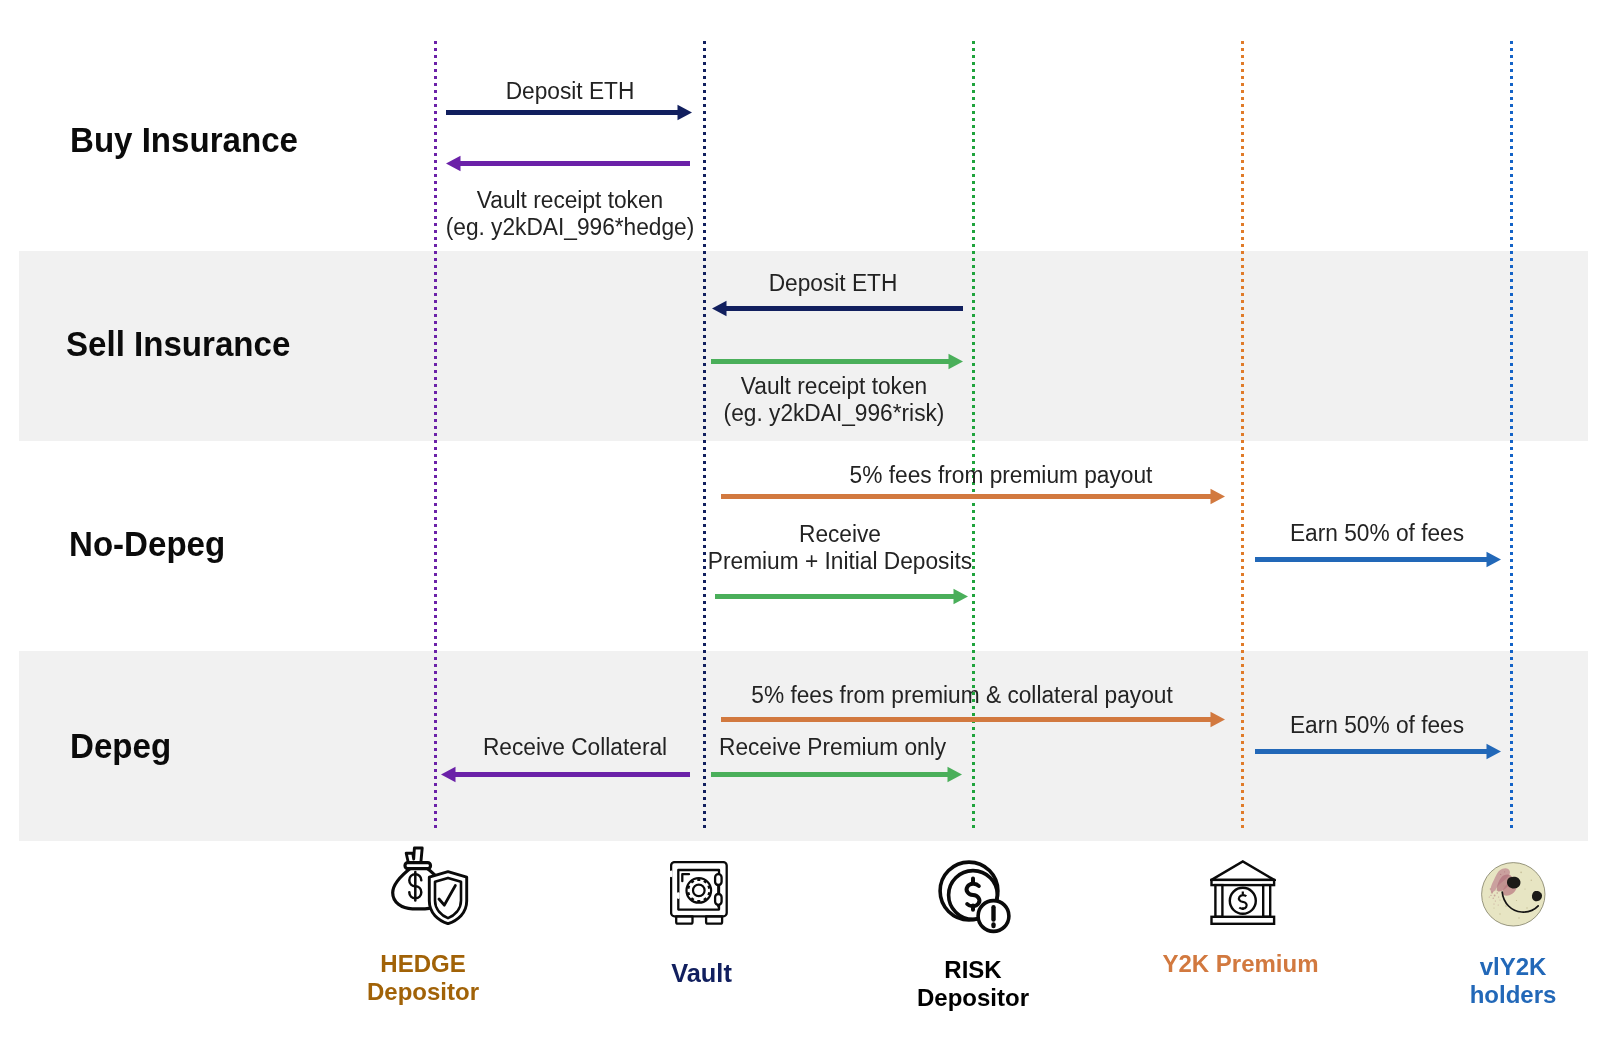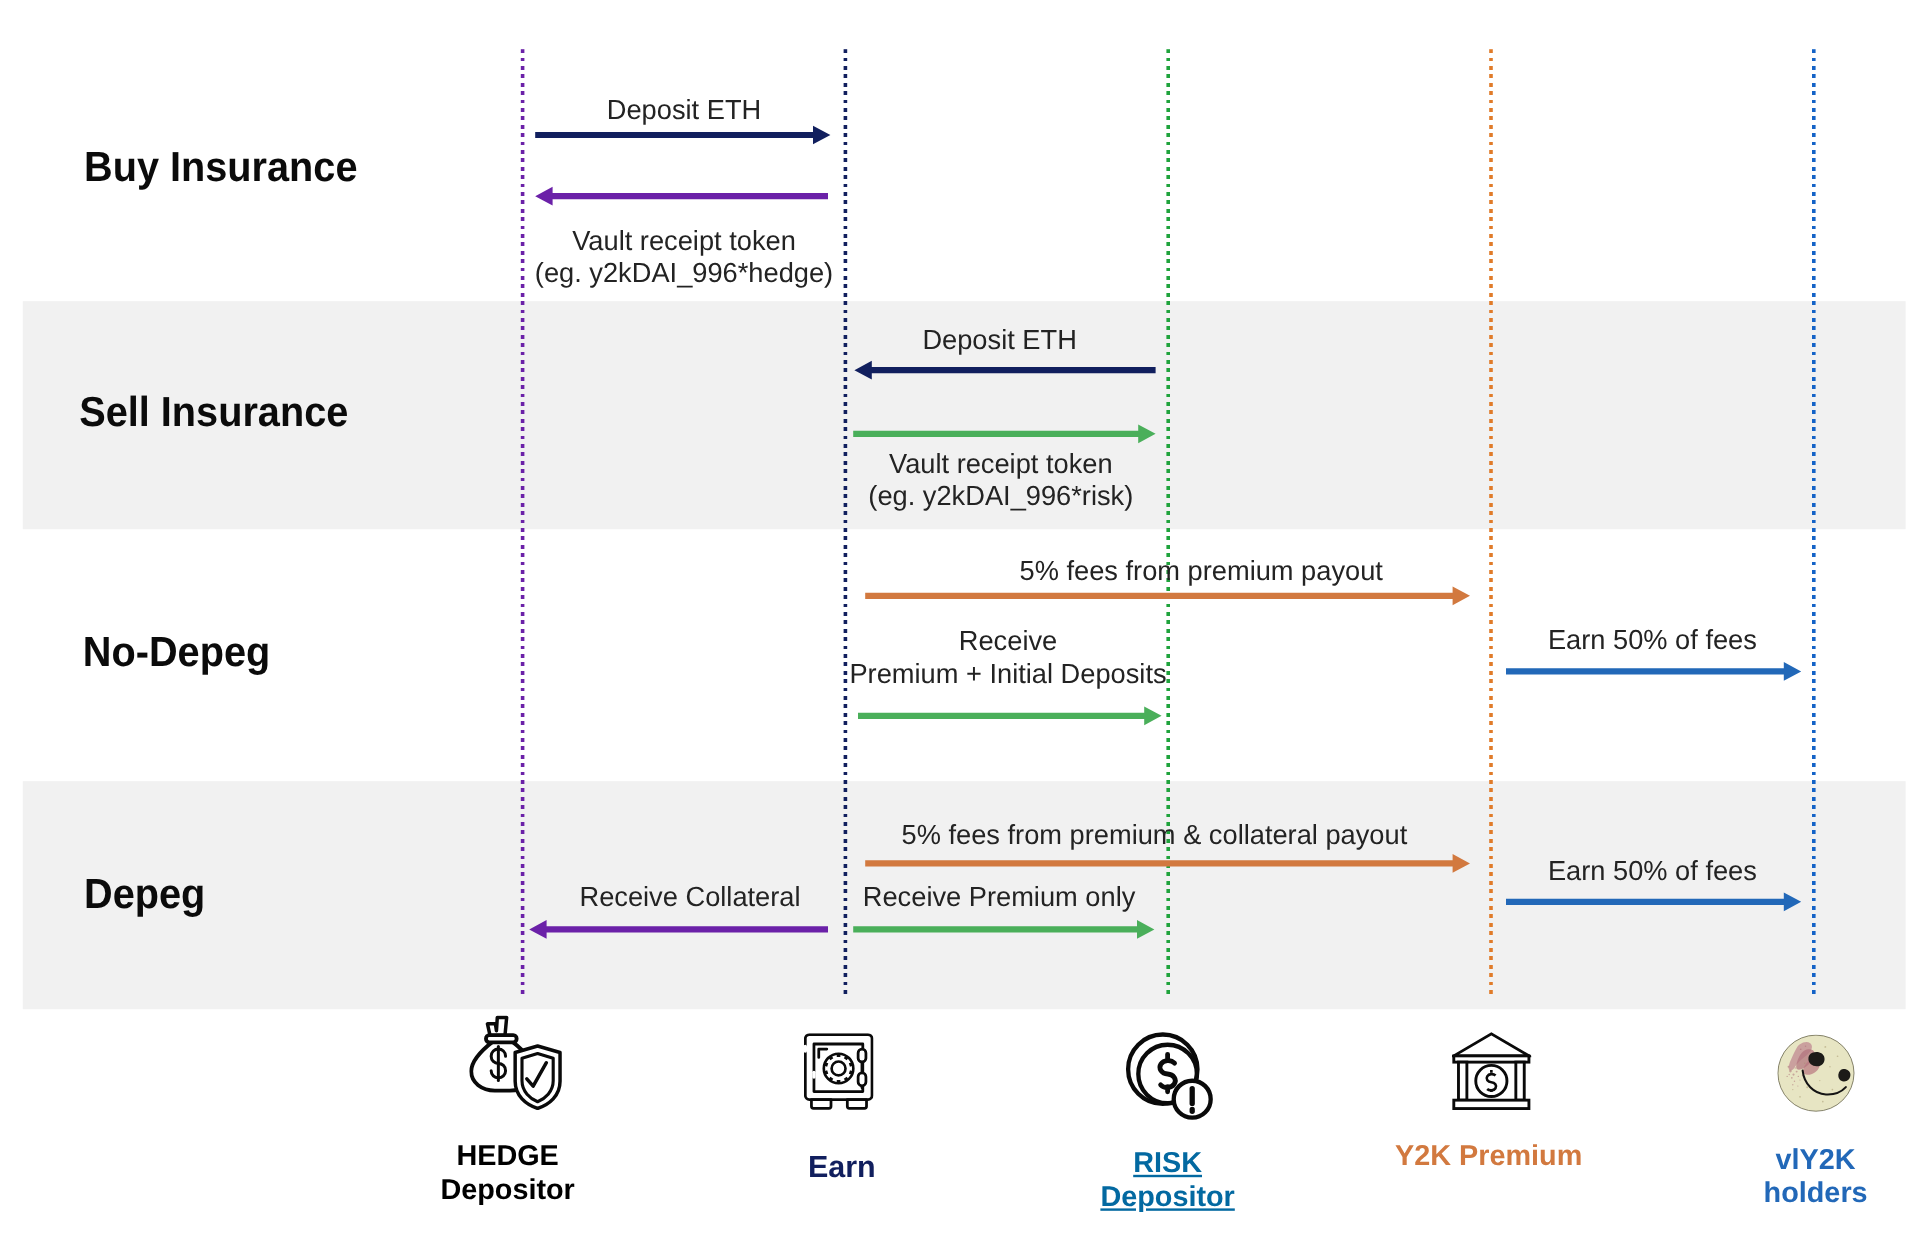--- a/index.html
+++ b/index.html
@@ -137,21 +137,21 @@
       <path fill="#fff" stroke-width="2.9" d="M38.3 31.1 L57.0 25.7 L75.7 31.1 v24.0 c0 12.1 -9.0 19.5 -18.7 22.6
                c-9.7 -3.1 -18.7 -10.5 -18.7 -22.6 z"></path>
 
       <path fill="none" stroke-width="2.6" d="M44.0 35.8 L57.0 31.9 L70.0 35.8 v18.8 c0 9.1 -6.8 14.9 -13.0 17.5
                c-6.2 -2.6 -13.0 -8.4 -13.0 -17.5 z"></path>
 
       <path fill="none" stroke-width="2.9" d="M48.0 53.0 l5.3 6.1 l11.0 -19.5"></path>
     </g>
   </svg>
   <div class="actor" style="left:313px;top:949.5px;">
-    <div class="actorlabel" style="color:#000000;">HEDGE
+    <div class="actorlabel" style="color:#a16207;">HEDGE
 Depositor</div>
   </div>
 
   <svg style="position:absolute;left:670px;top:861px;" width="58" height="64" viewBox="0 0 58 64">
     <g fill="none" stroke="#0a0a0a" stroke-width="2.3" stroke-linejoin="round" stroke-linecap="round">
 
       <path fill="#fff" d="M6.2 53.2 h16.3 v7.7 a1.7 1.7 0 0 1 -1.7 1.7 h-12.9 a1.7 1.7 0 0 1 -1.7 -1.7 z"></path>
       <path fill="#fff" d="M36.1 53.2 h16.0 v7.7 a1.7 1.7 0 0 1 -1.7 1.7 h-12.6 a1.7 1.7 0 0 1 -1.7 -1.7 z"></path>
 
       <rect fill="#fff" x="1.1" y="1.1" width="55.6" height="54.2" rx="3.4"></rect>
@@ -173,40 +173,40 @@
       <circle fill="#fff" cx="28.8" cy="29.4" r="5.8" stroke-width="2.2"></circle>
 
       <path d="M48.3 13.5 v32.0"></path>
       <rect fill="#fff" x="45.1" y="13.2" width="6.5" height="10.8" rx="3.2"></rect>
       <rect fill="#fff" x="45.1" y="33.0" width="6.5" height="10.8" rx="3.2"></rect>
 
       <path d="M6.2 55.3 h16.3 M36.1 55.3 h16.0"></path>
     </g>
   </svg>
   <div class="actor" style="left:591.5px;top:959px;">
-    <div class="actorlabel" style="color:#111f5e;font-size:25.4px;line-height:29px;">Earn</div>
+    <div class="actorlabel" style="color:#111f5e;font-size:25.4px;line-height:29px;">Vault</div>
   </div>
 
   <svg style="position:absolute;left:936px;top:858px;" width="76" height="76" viewBox="0 0 76 76">
     <g fill="none" stroke="#0a0a0a" stroke-width="3.6" stroke-linejoin="round" stroke-linecap="round">
       <circle cx="33.0" cy="33.0" r="28.9"></circle>
       <circle cx="37.0" cy="37.0" r="24.4"></circle>
 
       <g stroke-width="4.0">
         <path d="M42.8 28.0 a6.8 5.6 0 1 0 -5.8 9.0 a6.8 5.6 0 1 1 -5.8 9.0"></path>
         <path d="M37.0 20.6 v4.2 M37.0 47.6 v4.2"></path>
       </g>
 
       <circle cx="57.5" cy="58.0" r="15.4" fill="#ffffff"></circle>
       <path stroke-width="4.4" d="M57.5 49.3 v12.2"></path>
       <path stroke-width="4.4" d="M57.5 66.5 v1.6"></path>
     </g>
   </svg>
   <div class="actor" style="left:863px;top:955.5px;">
-    <div class="actorlabel" style="color:#0369a1;text-decoration:underline;">RISK
+    <div class="actorlabel" style="color:#000000;">RISK
 Depositor</div>
   </div>
 
   <svg style="position:absolute;left:1210px;top:860px;" width="66" height="65" viewBox="0 0 66 65">
     <g stroke="#0a0a0a" stroke-width="2.4" stroke-linejoin="miter" stroke-linecap="butt">
 
       <path fill="#fff" d="M1.5 19.9 L32.8 1.5 L64.1 19.9 Z"></path>
 
       <rect fill="#fff" x="1.5" y="19.9" width="62.6" height="5.2"></rect>
 

